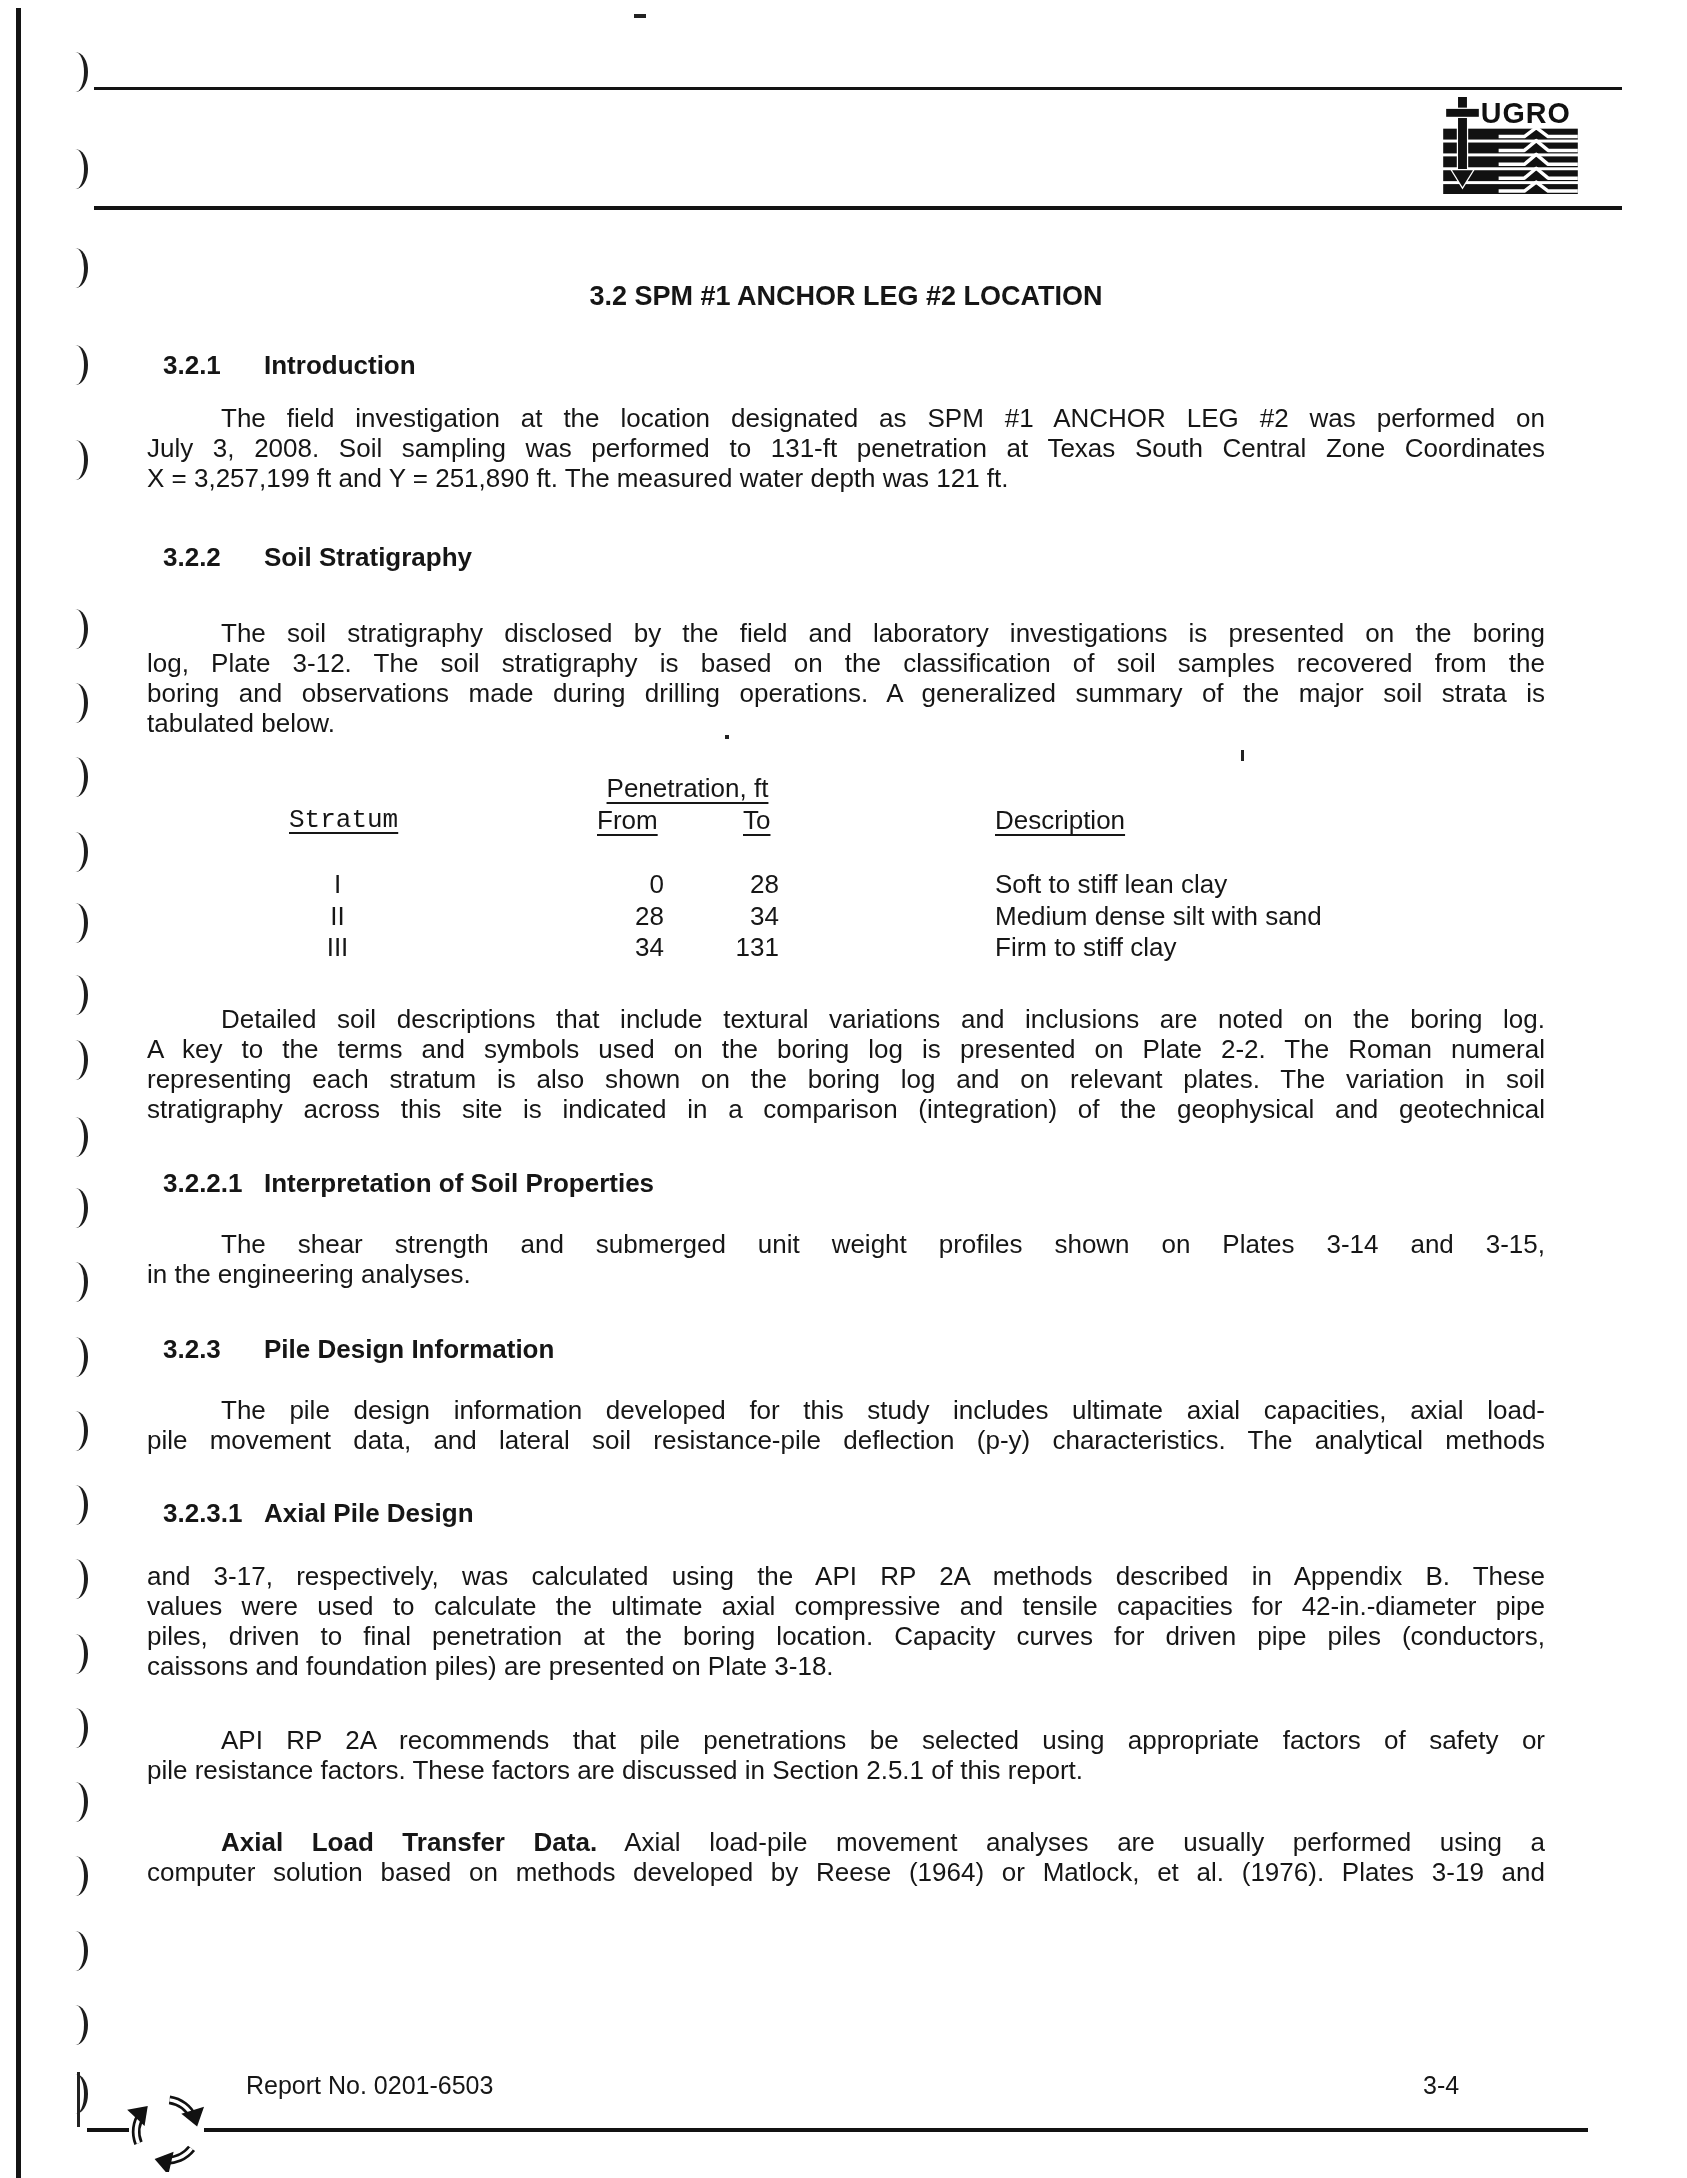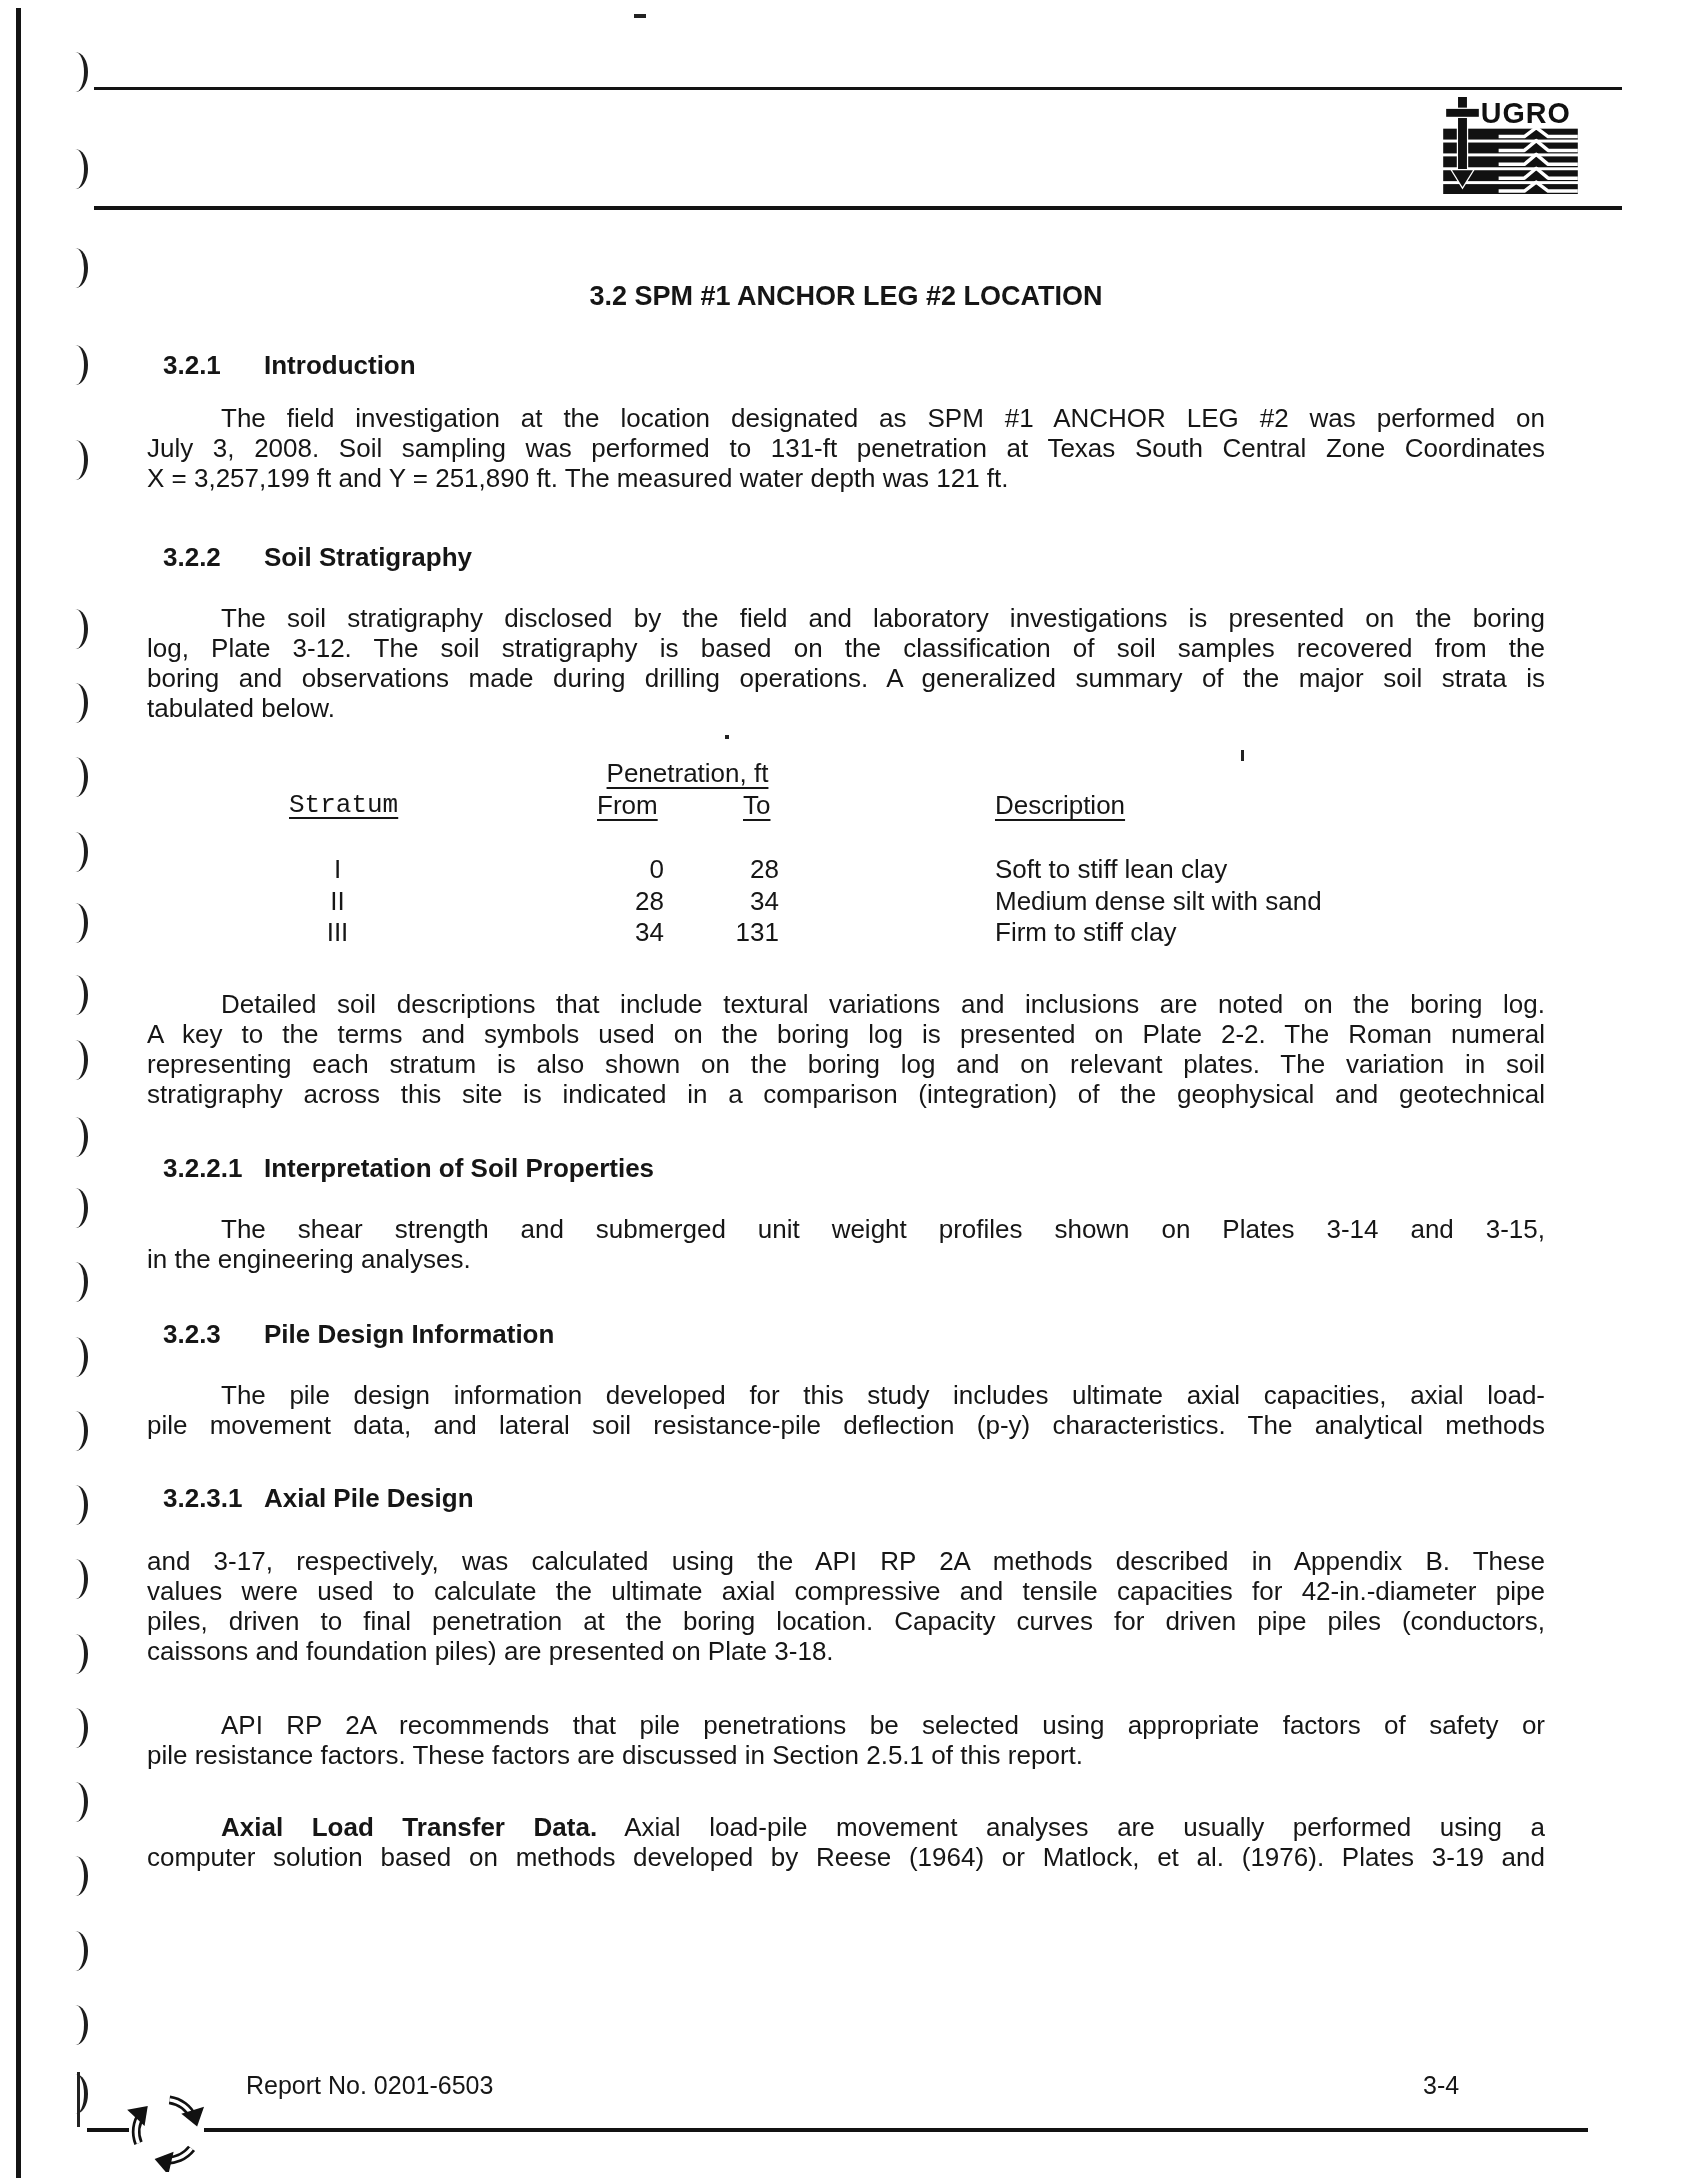--- a/index.html
+++ b/index.html
@@ -12,21 +12,21 @@
   .speck{position:absolute;background:#222;}
   
   .rule{position:absolute;background:#131313;}
   .logo-box{position:absolute;left:1443px;top:97px;width:135px;height:97px;}
   
   .content{position:absolute;left:147px;top:0;width:1398px;}
   .title{margin:280px 0 0 0;text-align:center;font-weight:bold;font-size:27px;line-height:32px;}
   .h{margin:16px;font-weight:bold;font-size:26px;line-height:32px;}
   .h .hnum{display:inline-block;min-width:101px;}
   .mt-h321{margin-top:37px}.mt-p1{margin-top:22px}.mt-h322{margin-top:48px}
-  .mt-p2{margin-top:30px}.mt-tbl{margin-top:35px}.mt-p3{margin-top:41px}
+  .mt-p2{margin-top:45px}.mt-tbl{margin-top:35px}.mt-p3{margin-top:41px}
   .mt-h3221{margin-top:43px}.mt-p4{margin-top:30px}.mt-h323{margin-top:44px}
   .mt-p5{margin-top:30px}.mt-h3231{margin-top:42px}.mt-p6{margin-top:32px}
   .mt-p7{margin-top:44px}.mt-p8{margin-top:42px}
   .p{margin:0;font-size:26px;line-height:30px;}
   .jl{text-align:justify;text-align-last:justify;}
   .ll{text-align:left;}
   .ind{text-indent:74px;}
   .b{font-weight:bold;}
   
   .tablewrap{position:relative;height:190px;font-size:26px;line-height:30px;}

